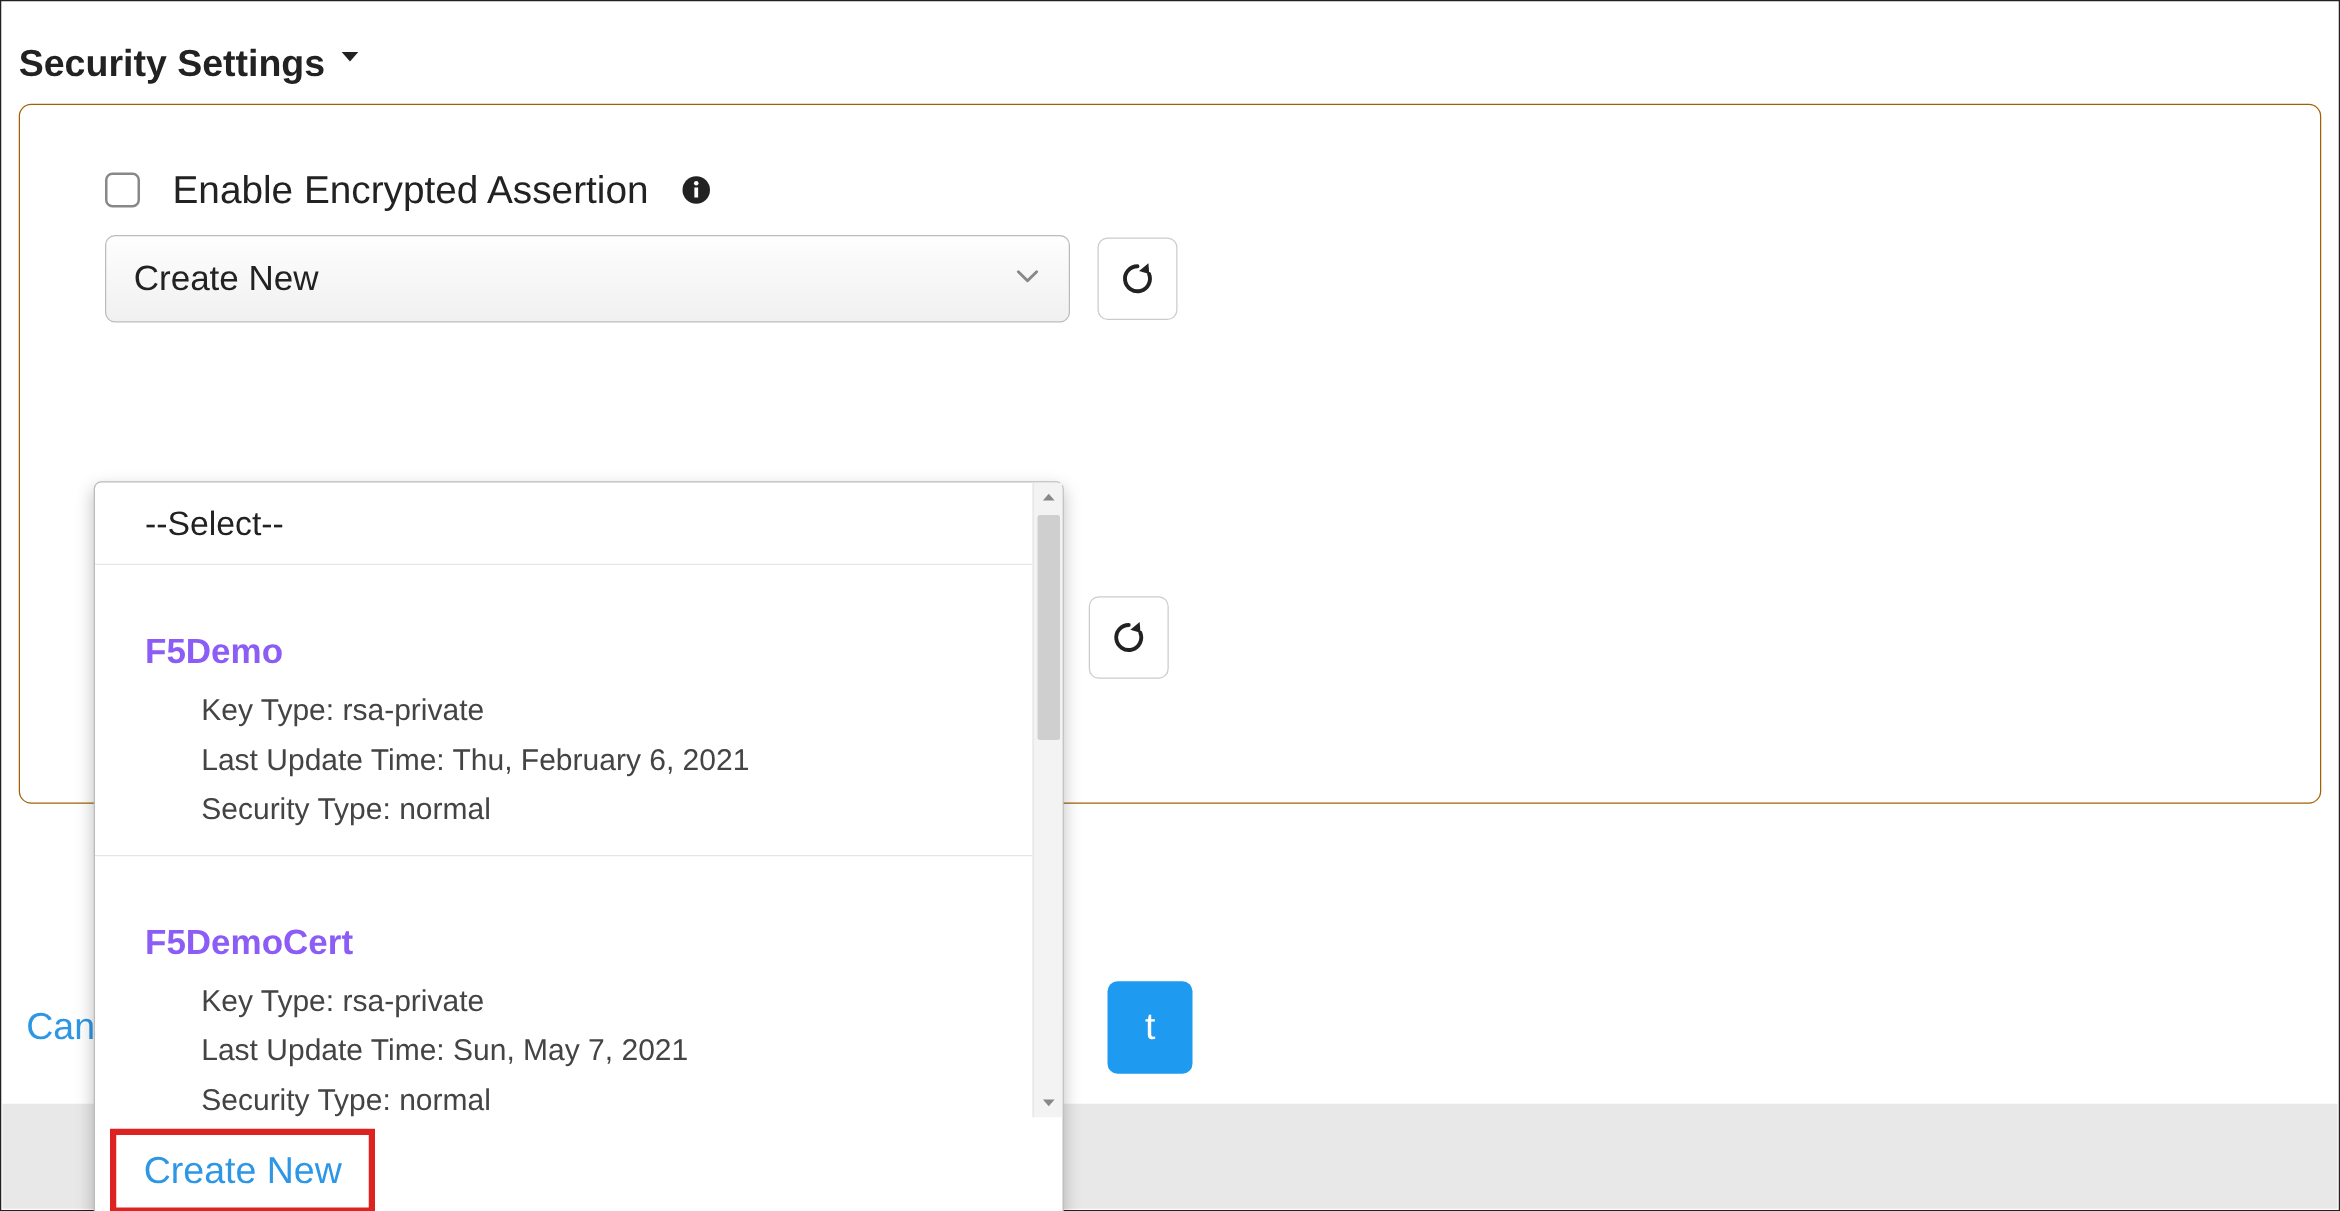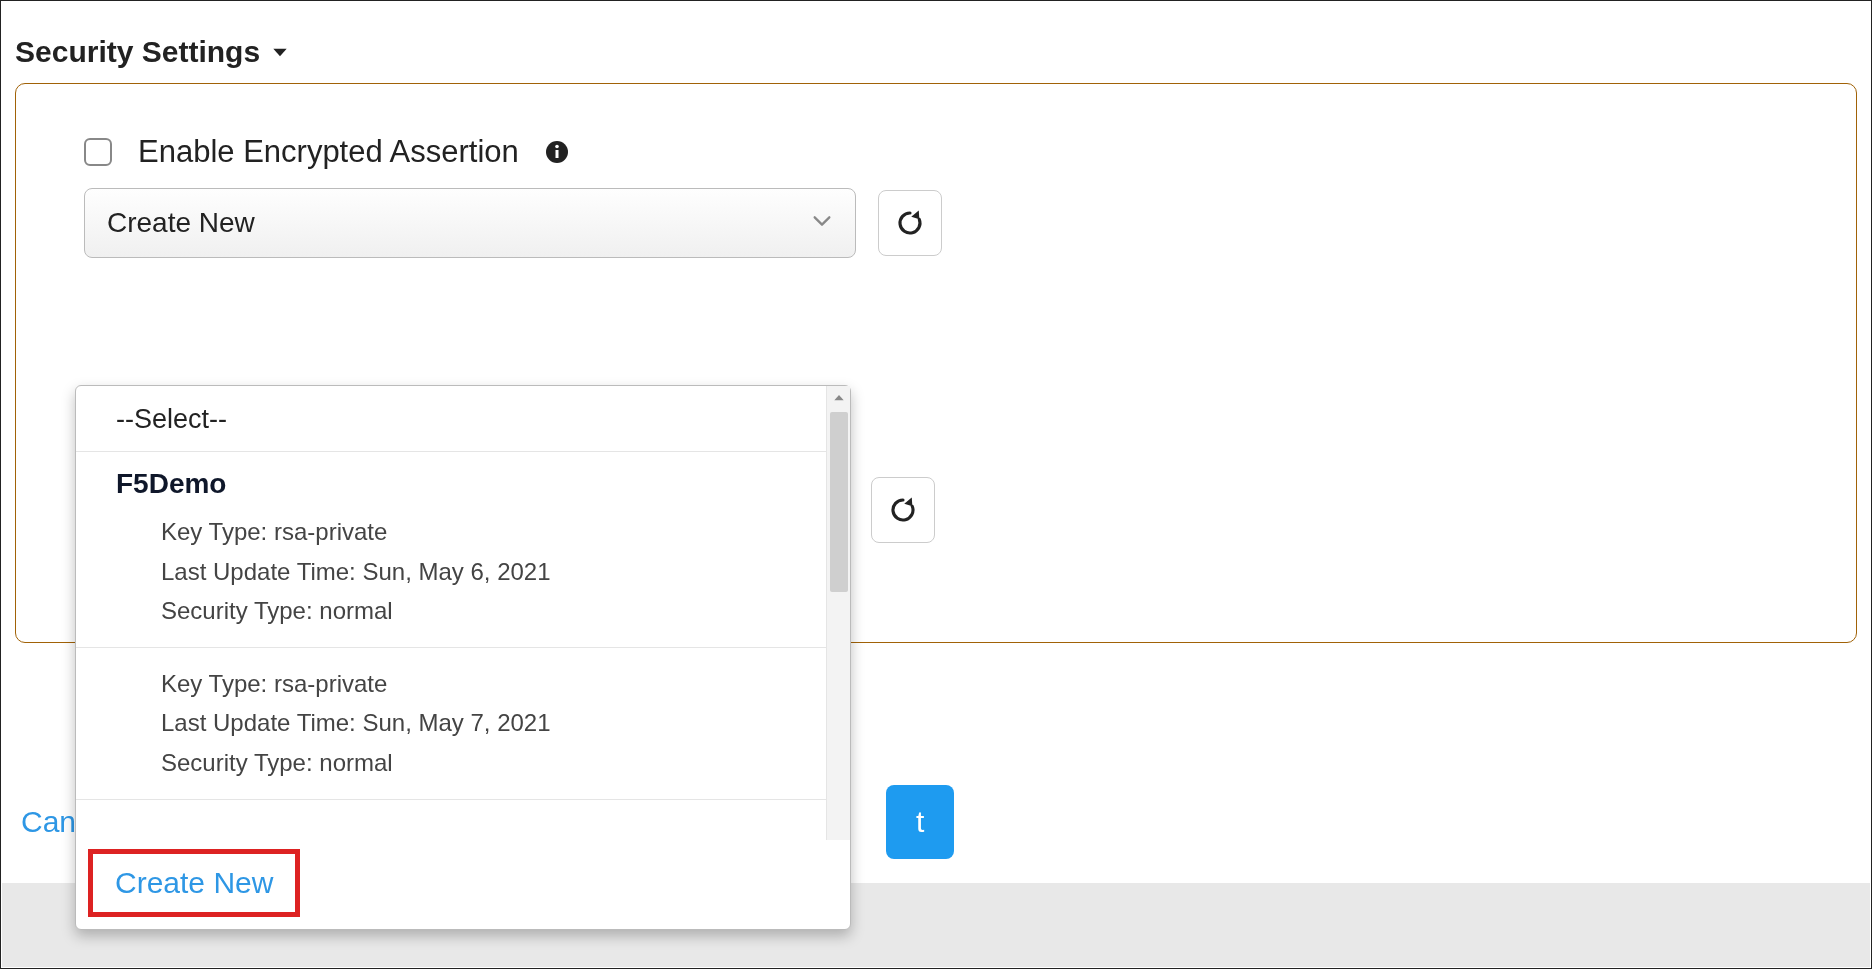--- a/index.html
+++ b/index.html
@@ -20,21 +20,21 @@
     }
     .inner {
       padding: 0 8px;
     }
     .section-title {
       font-size: 30px;
       font-weight: 700;
       color: #222;
       padding: 12px 0 10px 6px;
       display: flex;
-      align-items: center;
+      align-items: flex-start;
       gap: 10px;
     }
     .caret-down-svg {
       width: 20px;
       height: 20px;
       display: inline-flex;
       align-items: center;
     }
     .panel {
       border: 1px solid #a16207;
@@ -174,22 +174,23 @@
     }
     .dd-option {
       padding: 16px 30px 16px 40px;
       border-bottom: 1px solid #e5e5e5;
       cursor: pointer;
       width: calc(100% - 24px);
     }
     .dd-option .dd-name {
       font-size: 28px;
       font-weight: 700;
-      color: #0f172a;
+      color: #8b5cf6;
       margin-bottom: 12px;
+      margin-top: 37px;
     }
     .dd-option .dd-meta {
       font-size: 24px;
       color: #444;
       line-height: 1.65;
       font-weight: 400;
       margin-left: 45px;
     }
     .dd-option.cutoff {
       height: 40px;
@@ -327,27 +328,28 @@
     <div class="dd-list">
 
       <div class="dd-option-select">--Select--</div>
 
       <div class="dd-option">
         <div class="dd-name">F5Demo</div>
         <div class="dd-meta">
           <span>Key Type:</span>
           <span>rsa-private</span><br>
           <span>Last Update Time:</span>
-          <span>Sun, May 6, 2021</span><br>
+          <span>Thu, February 6, 2021</span><br>
           <span>Security Type:</span>
           <span>normal</span>
         </div>
       </div>
 
       <div class="dd-option">
+        <div class="dd-name">F5DemoCert</div>
         <div class="dd-meta">
           <span>Key Type:</span>
           <span>rsa-private</span><br>
           <span>Last Update Time:</span>
           <span>Sun, May 7, 2021</span><br>
           <span>Security Type:</span>
           <span>normal</span>
         </div>
       </div>
 

